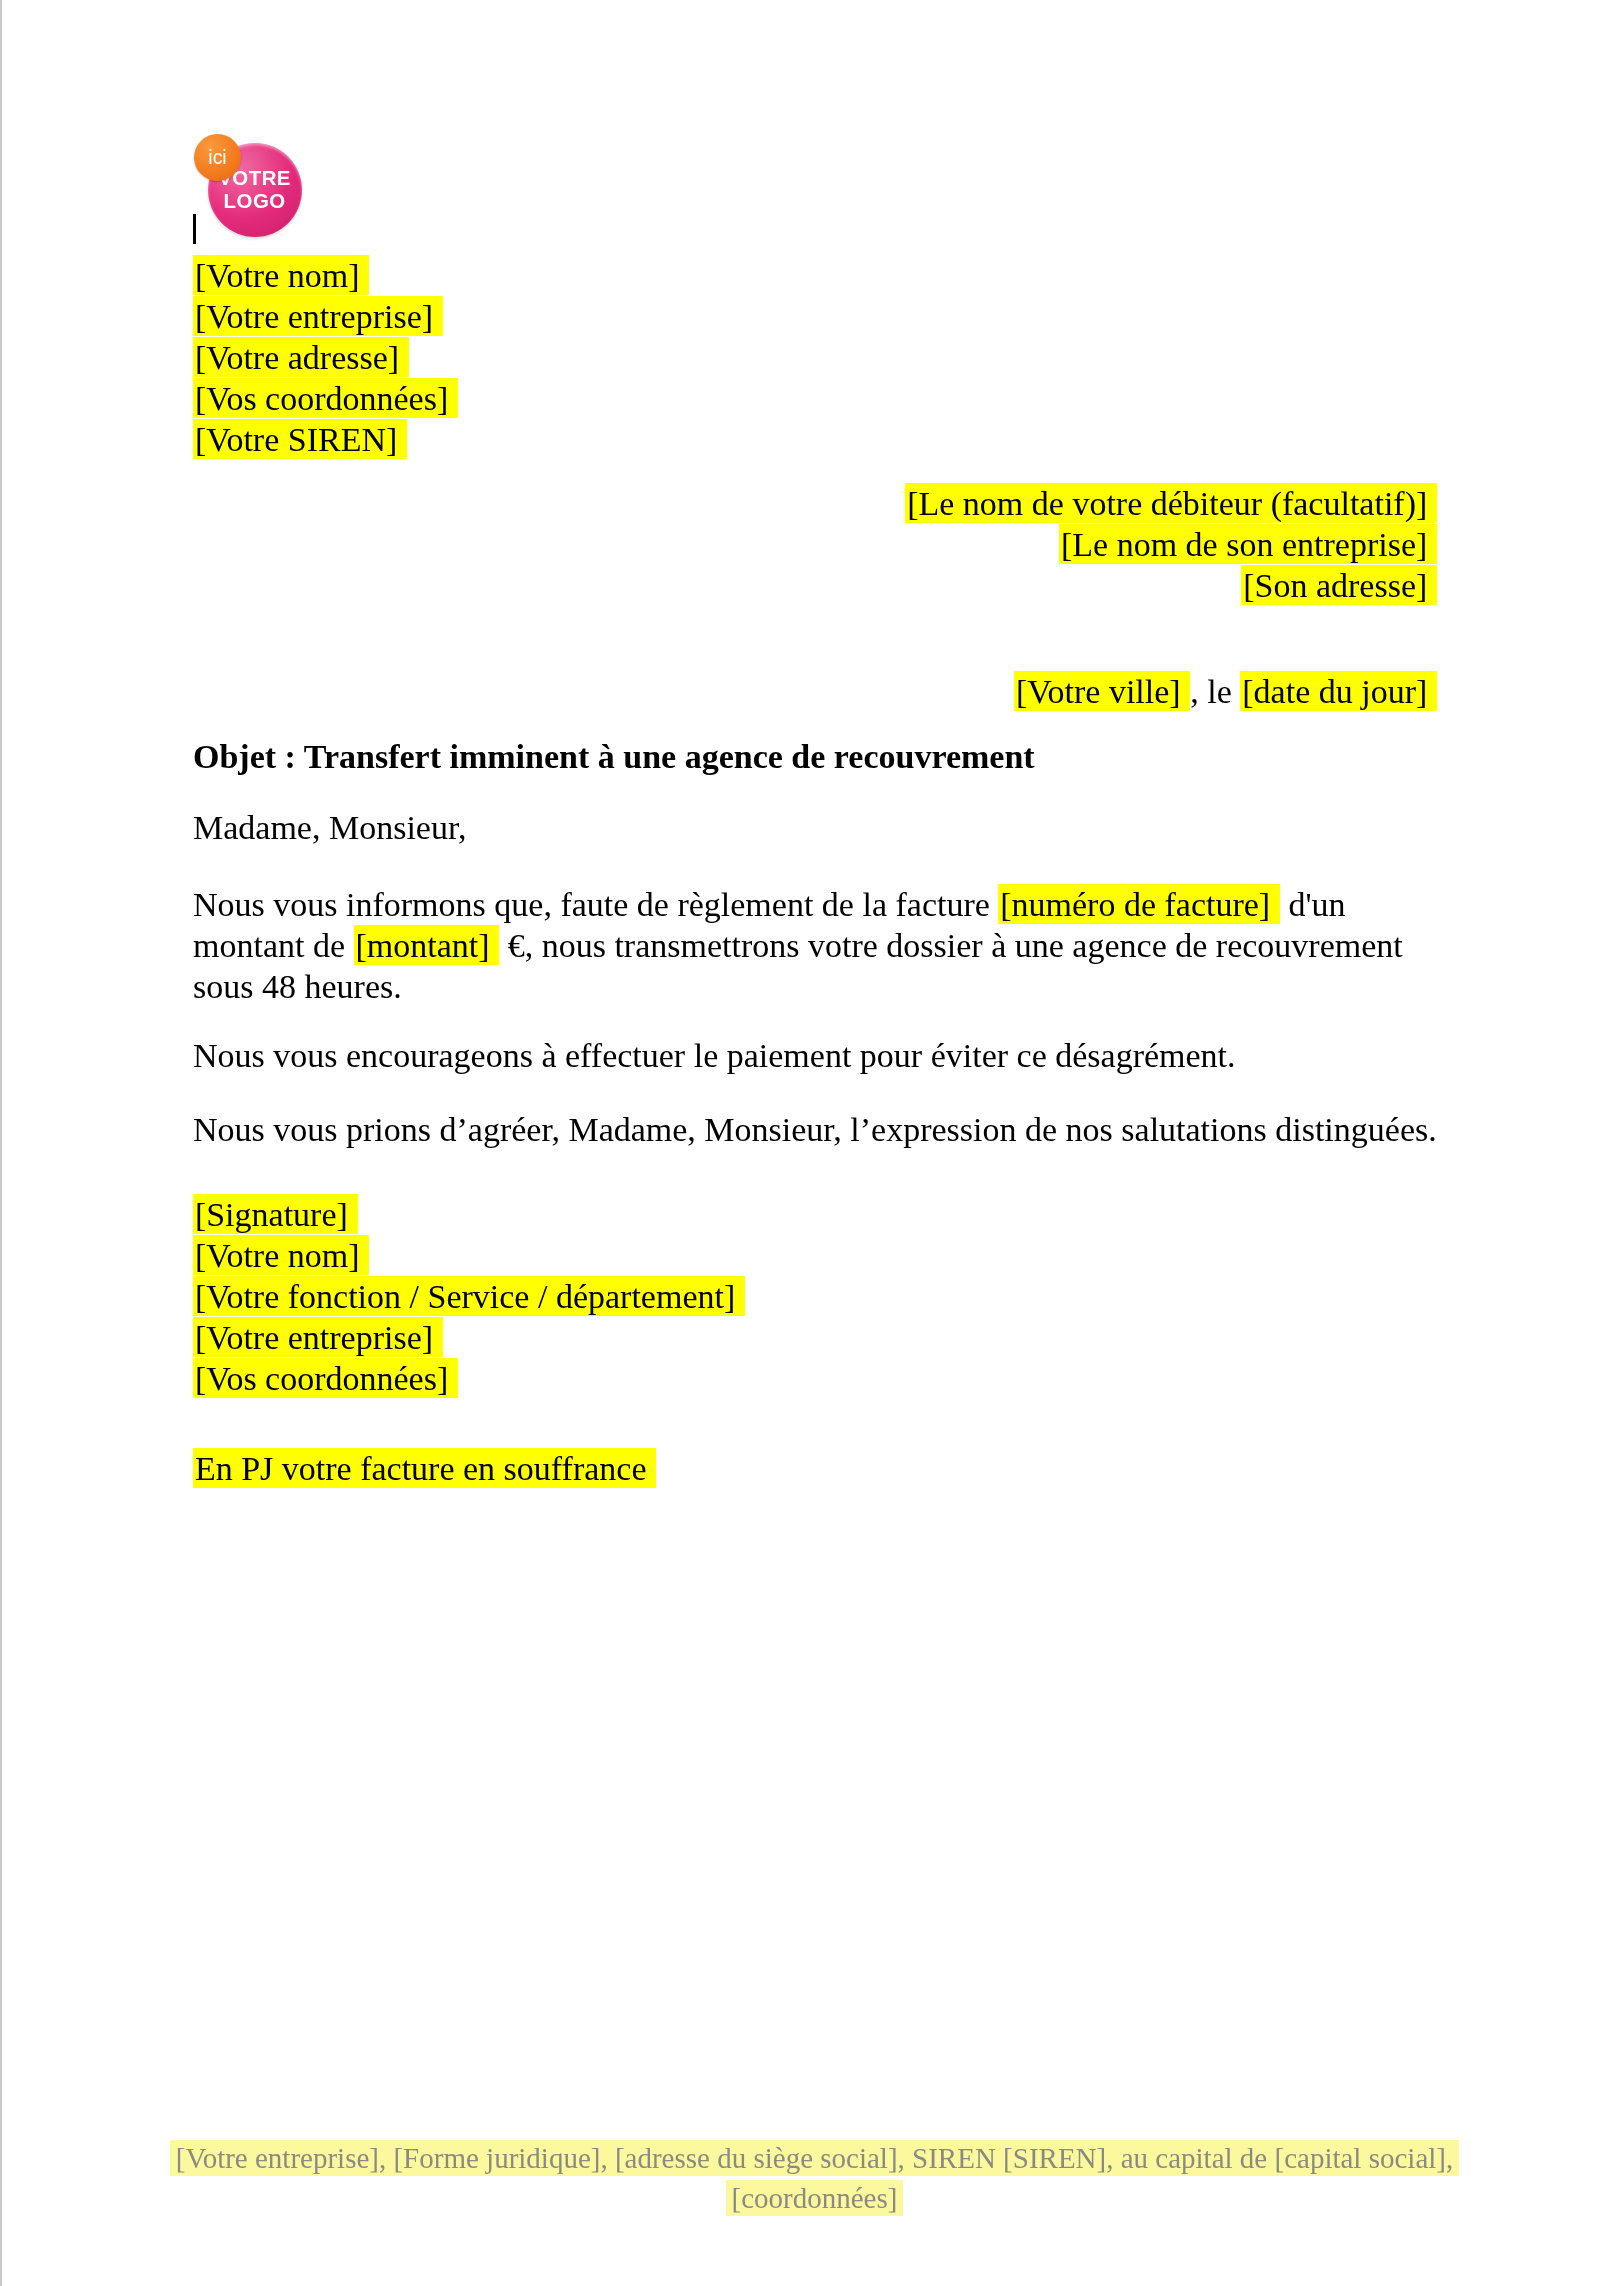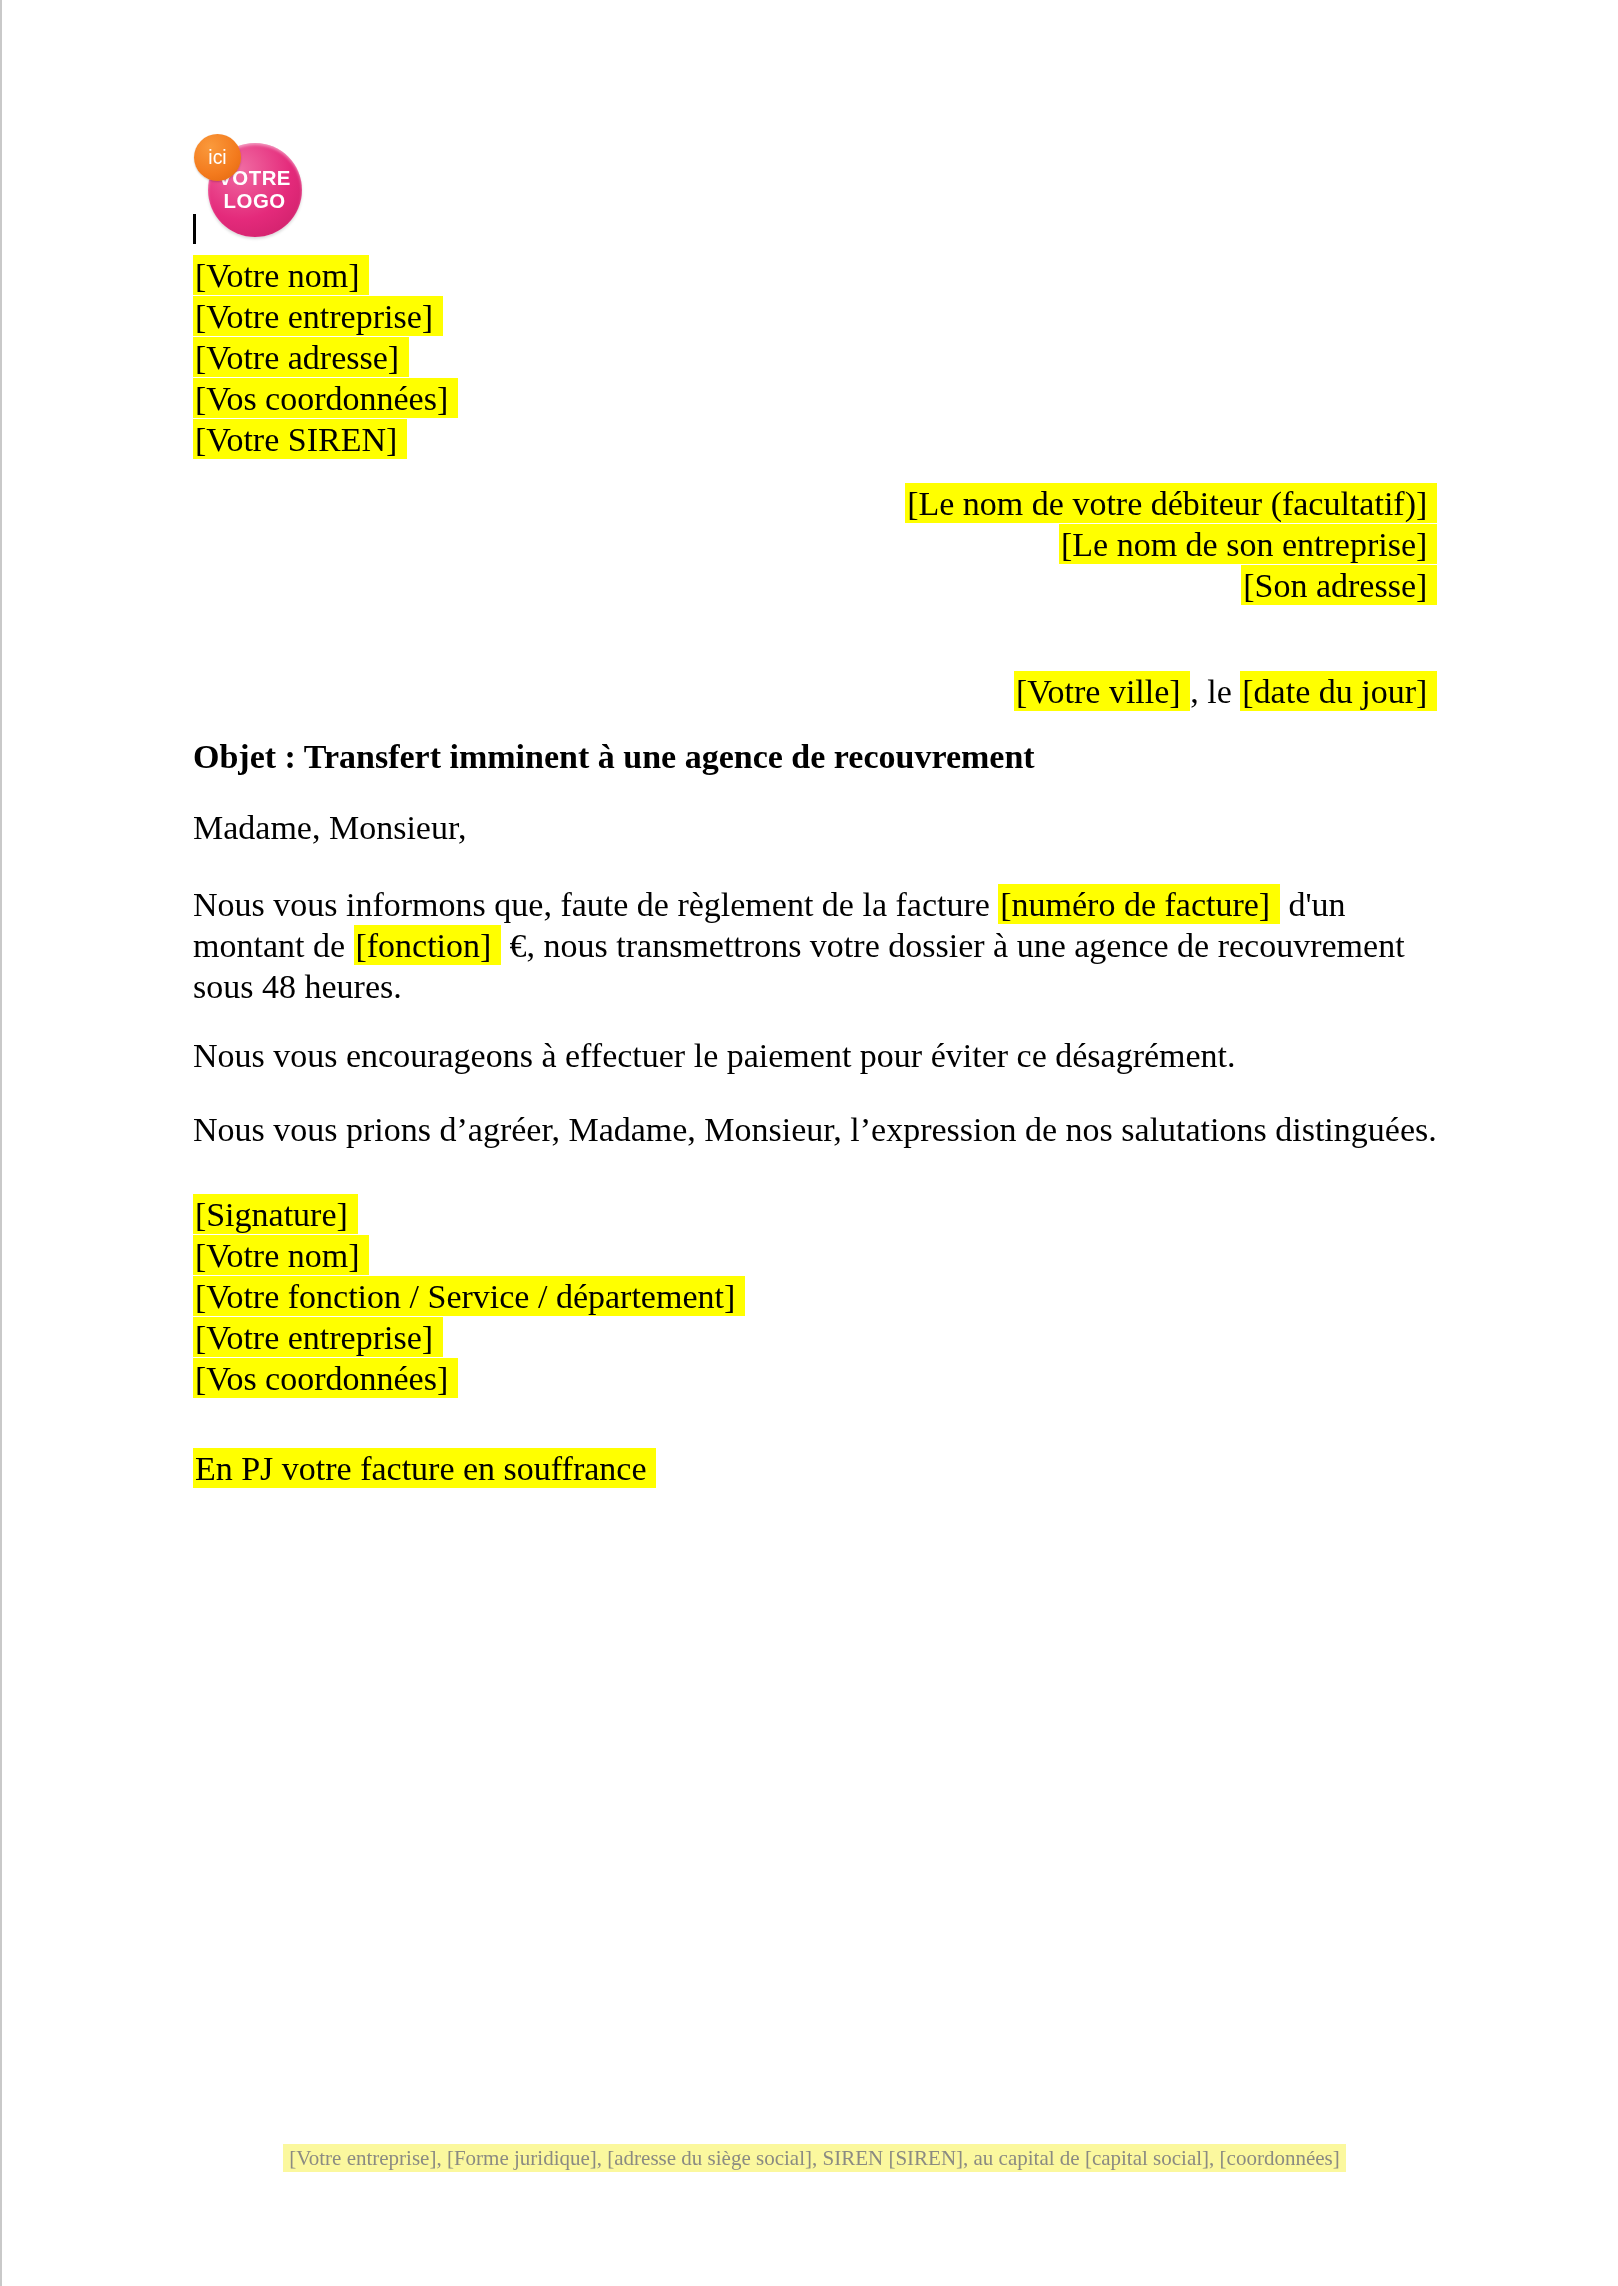--- a/index.html
+++ b/index.html
@@ -65,21 +65,21 @@
 
   .signature  { margin-top: 44px; }
   .stamp      { margin-top: 31px; }
   .attachment { margin-top: 49px; }
 
   
   .footer {
     position: absolute; left: 0; right: 0; top: 2138px;
     padding: 0 146px;
     text-align: center;
-    font-size: 21px; line-height: 40px;
+    font-size: 29px; line-height: 40px;
     color: var(--footer-text, #8b8b82);
     margin-left: 8px;
   }
   .footer .footer-hl {
     background: var(--footer-hl, #fbf89e);
     padding: 1.9px 5.8px;
     -webkit-box-decoration-break: clone;
     box-decoration-break: clone;
   }
 </style>
@@ -112,21 +112,21 @@
         <div class="hl-line"><span class="hl">[Le nom de son entreprise]</span></div>
         <div class="hl-line"><span class="hl">[Son adresse]</span></div>
       </div>
 
     <div class="dateline hl-line"><span class="hl">[Votre ville]</span><span>, le </span><span class="hl">[date du jour]</span></div>
 
     <div class="subject">Objet : Transfert imminent à une agence de recouvrement</div>
 
     <div class="salutation">Madame, Monsieur,</div>
 
-    <div class="p1"><span>Nous vous informons que, faute de règlement de la facture </span><span class="hl">[numéro de facture]</span><span> d'un montant de </span><span class="hl">[fonction]</span><span> €, nous transmettrons votre dossier à une agence de recouvrement sous 48 heures.</span></div>
+    <div class="p1"><span>Nous vous informons que, faute de règlement de la facture </span><span class="hl">[numéro de facture]</span><span> d'un montant de </span><span class="hl">[montant]</span><span> €, nous transmettrons votre dossier à une agence de recouvrement sous 48 heures.</span></div>
     <div class="p2"><span>Nous vous encourageons à effectuer le paiement pour éviter ce désagrément.</span></div>
     <div class="p3"><span>Nous vous prions d’agréer, Madame, Monsieur, l’expression de nos salutations distinguées.</span></div>
 
     <div class="signature">
         <div class="hl-line"><span class="hl">[Signature]</span></div>
         <div class="hl-line"><span class="hl">[Votre nom]</span></div>
         <div class="hl-line"><span class="hl">[Votre fonction / Service / département]</span></div>
         <div class="hl-line"><span class="hl">[Votre entreprise]</span></div>
         <div class="hl-line"><span class="hl">[Vos coordonnées]</span></div>
       </div>

